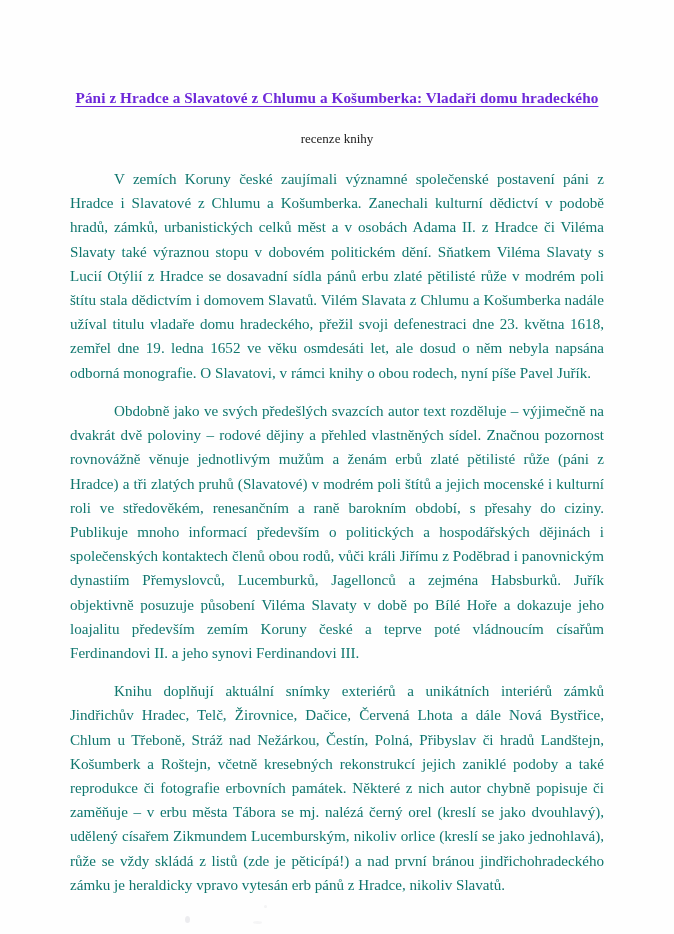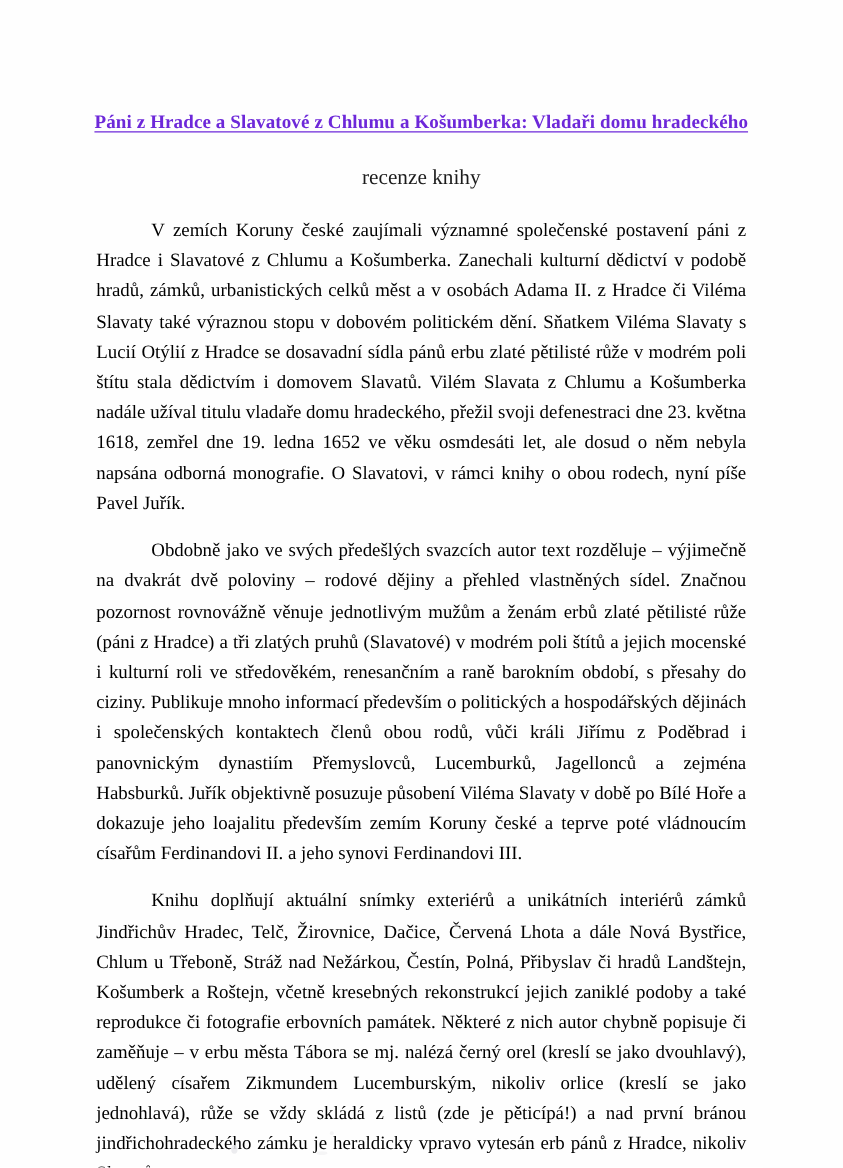--- a/index.html
+++ b/index.html
@@ -40,35 +40,35 @@
     text-align: center;
     text-decoration: underline;
     text-underline-offset: 3px;
     letter-spacing: 0.1px;
     line-height: 1.55;
     margin: 0 0 0 0;
     color: #6d28d9;
   }
 
   .doc-subtitle {
-    font-size: 17px;
+    font-size: 13px;
     text-align: center;
     line-height: 1.5;
     margin: 19px 0 0 0;
     color: #1b1b1b;
   }
 
   .body-text {
     font-size: 15.1px;
     line-height: 24.2px;
     text-align: justify;
     text-justify: inter-word;
     text-indent: 44px;
-    margin: 8px;
-    color: #000000;
+    margin: 1px;
+    color: #0f766e;
     hyphens: none;
   }
 
   .body-text + .body-text {
     margin-top: 14px;
   }
 
   #p1 { margin-top: 19px; }
 
   .speck {

